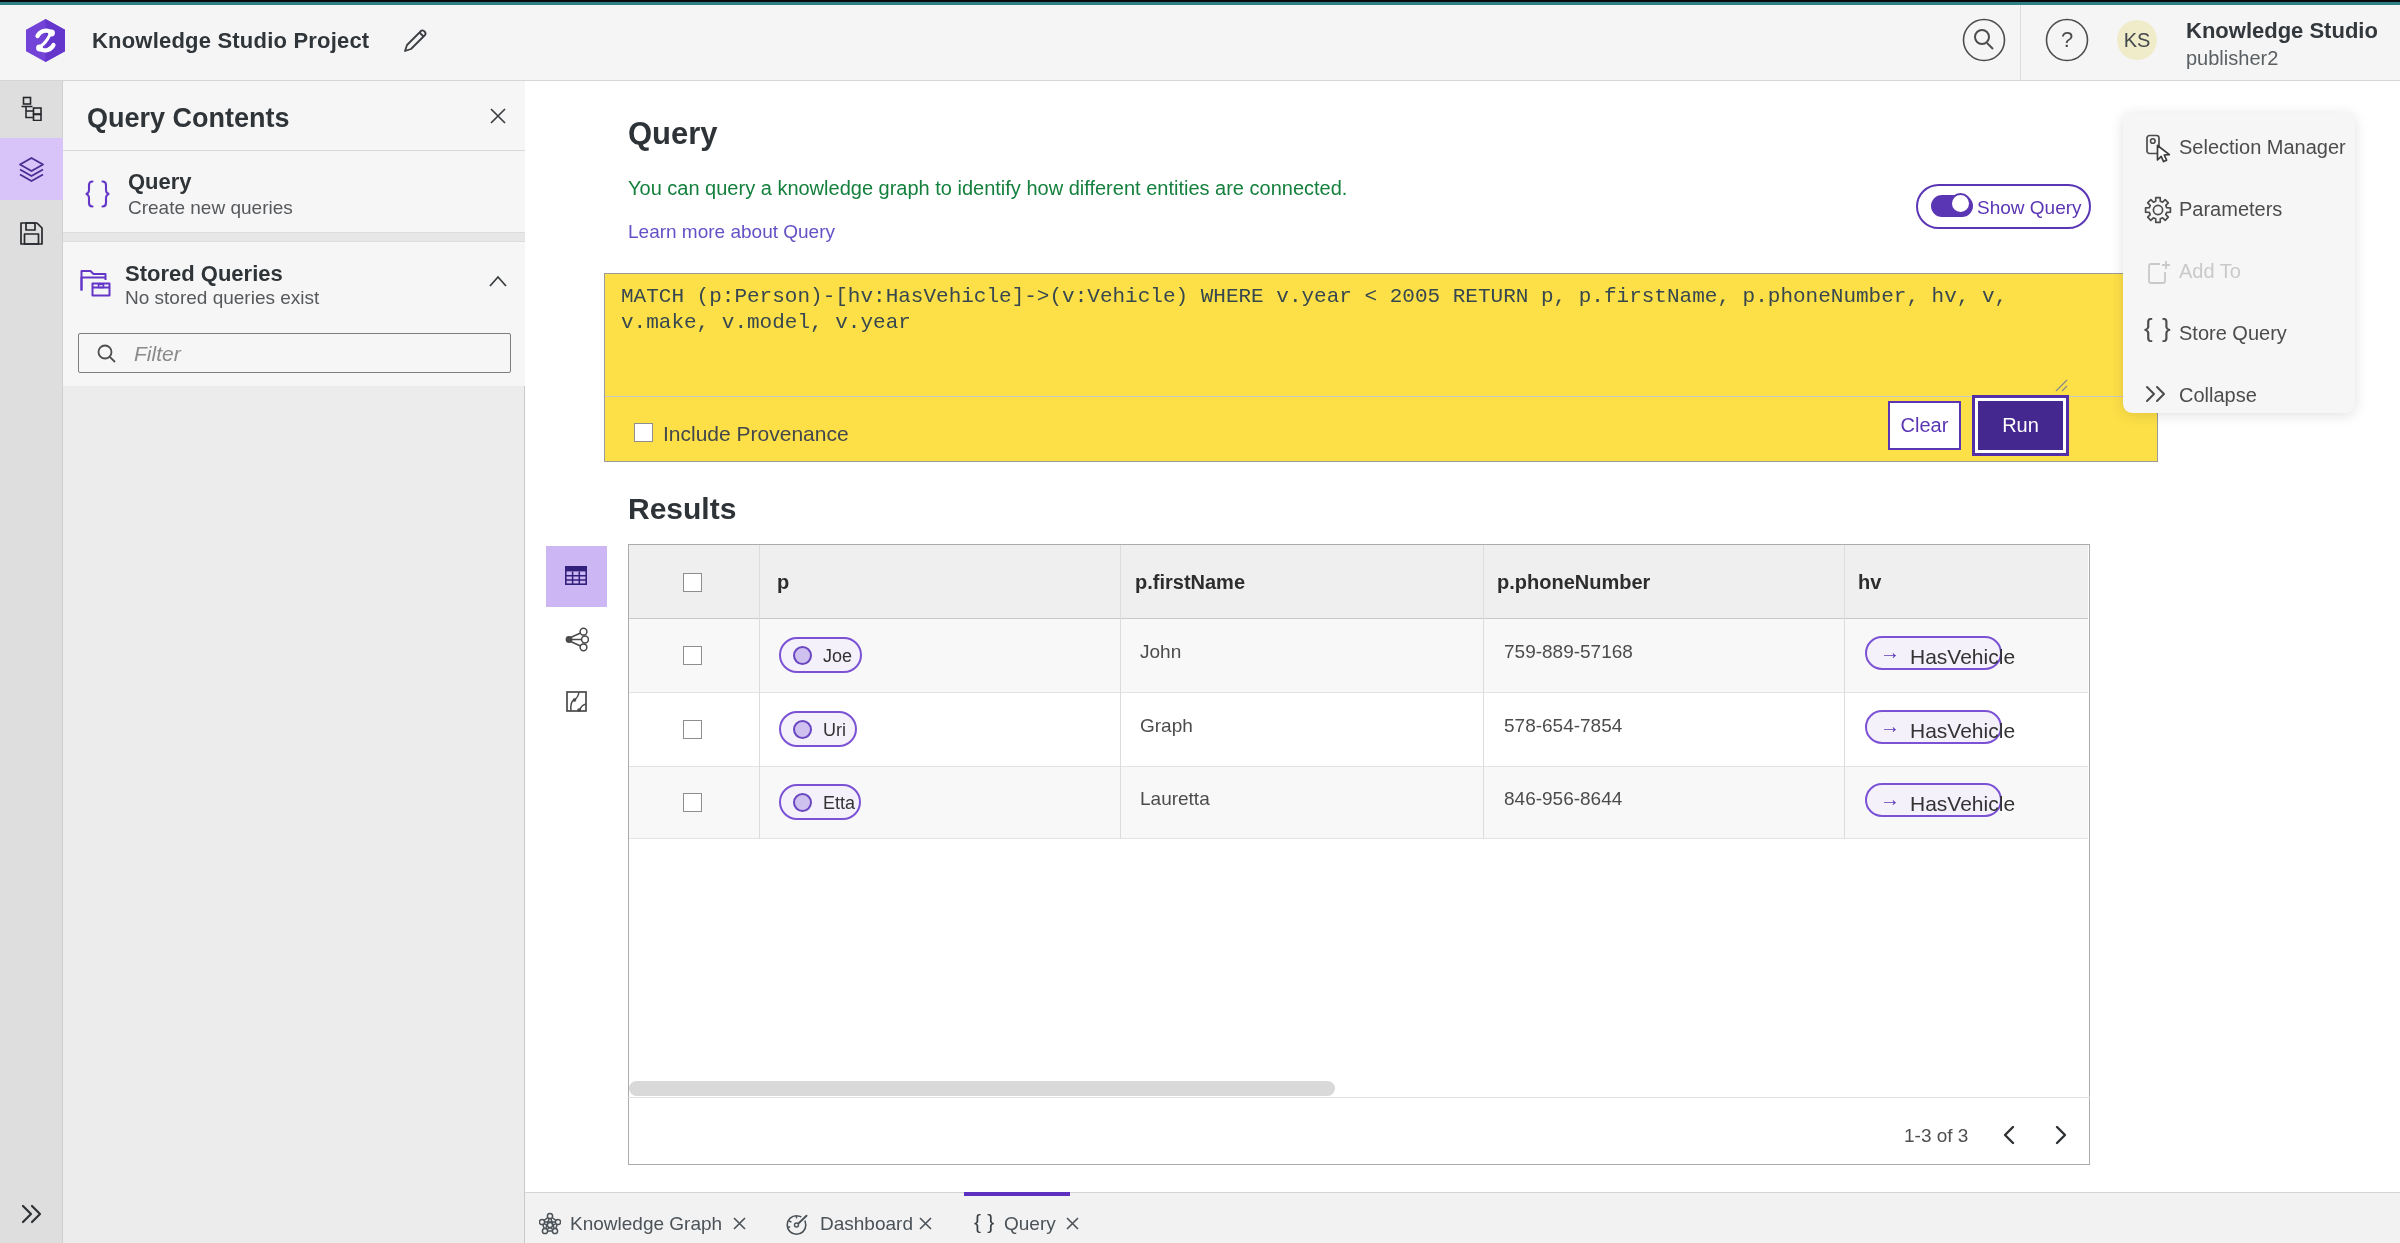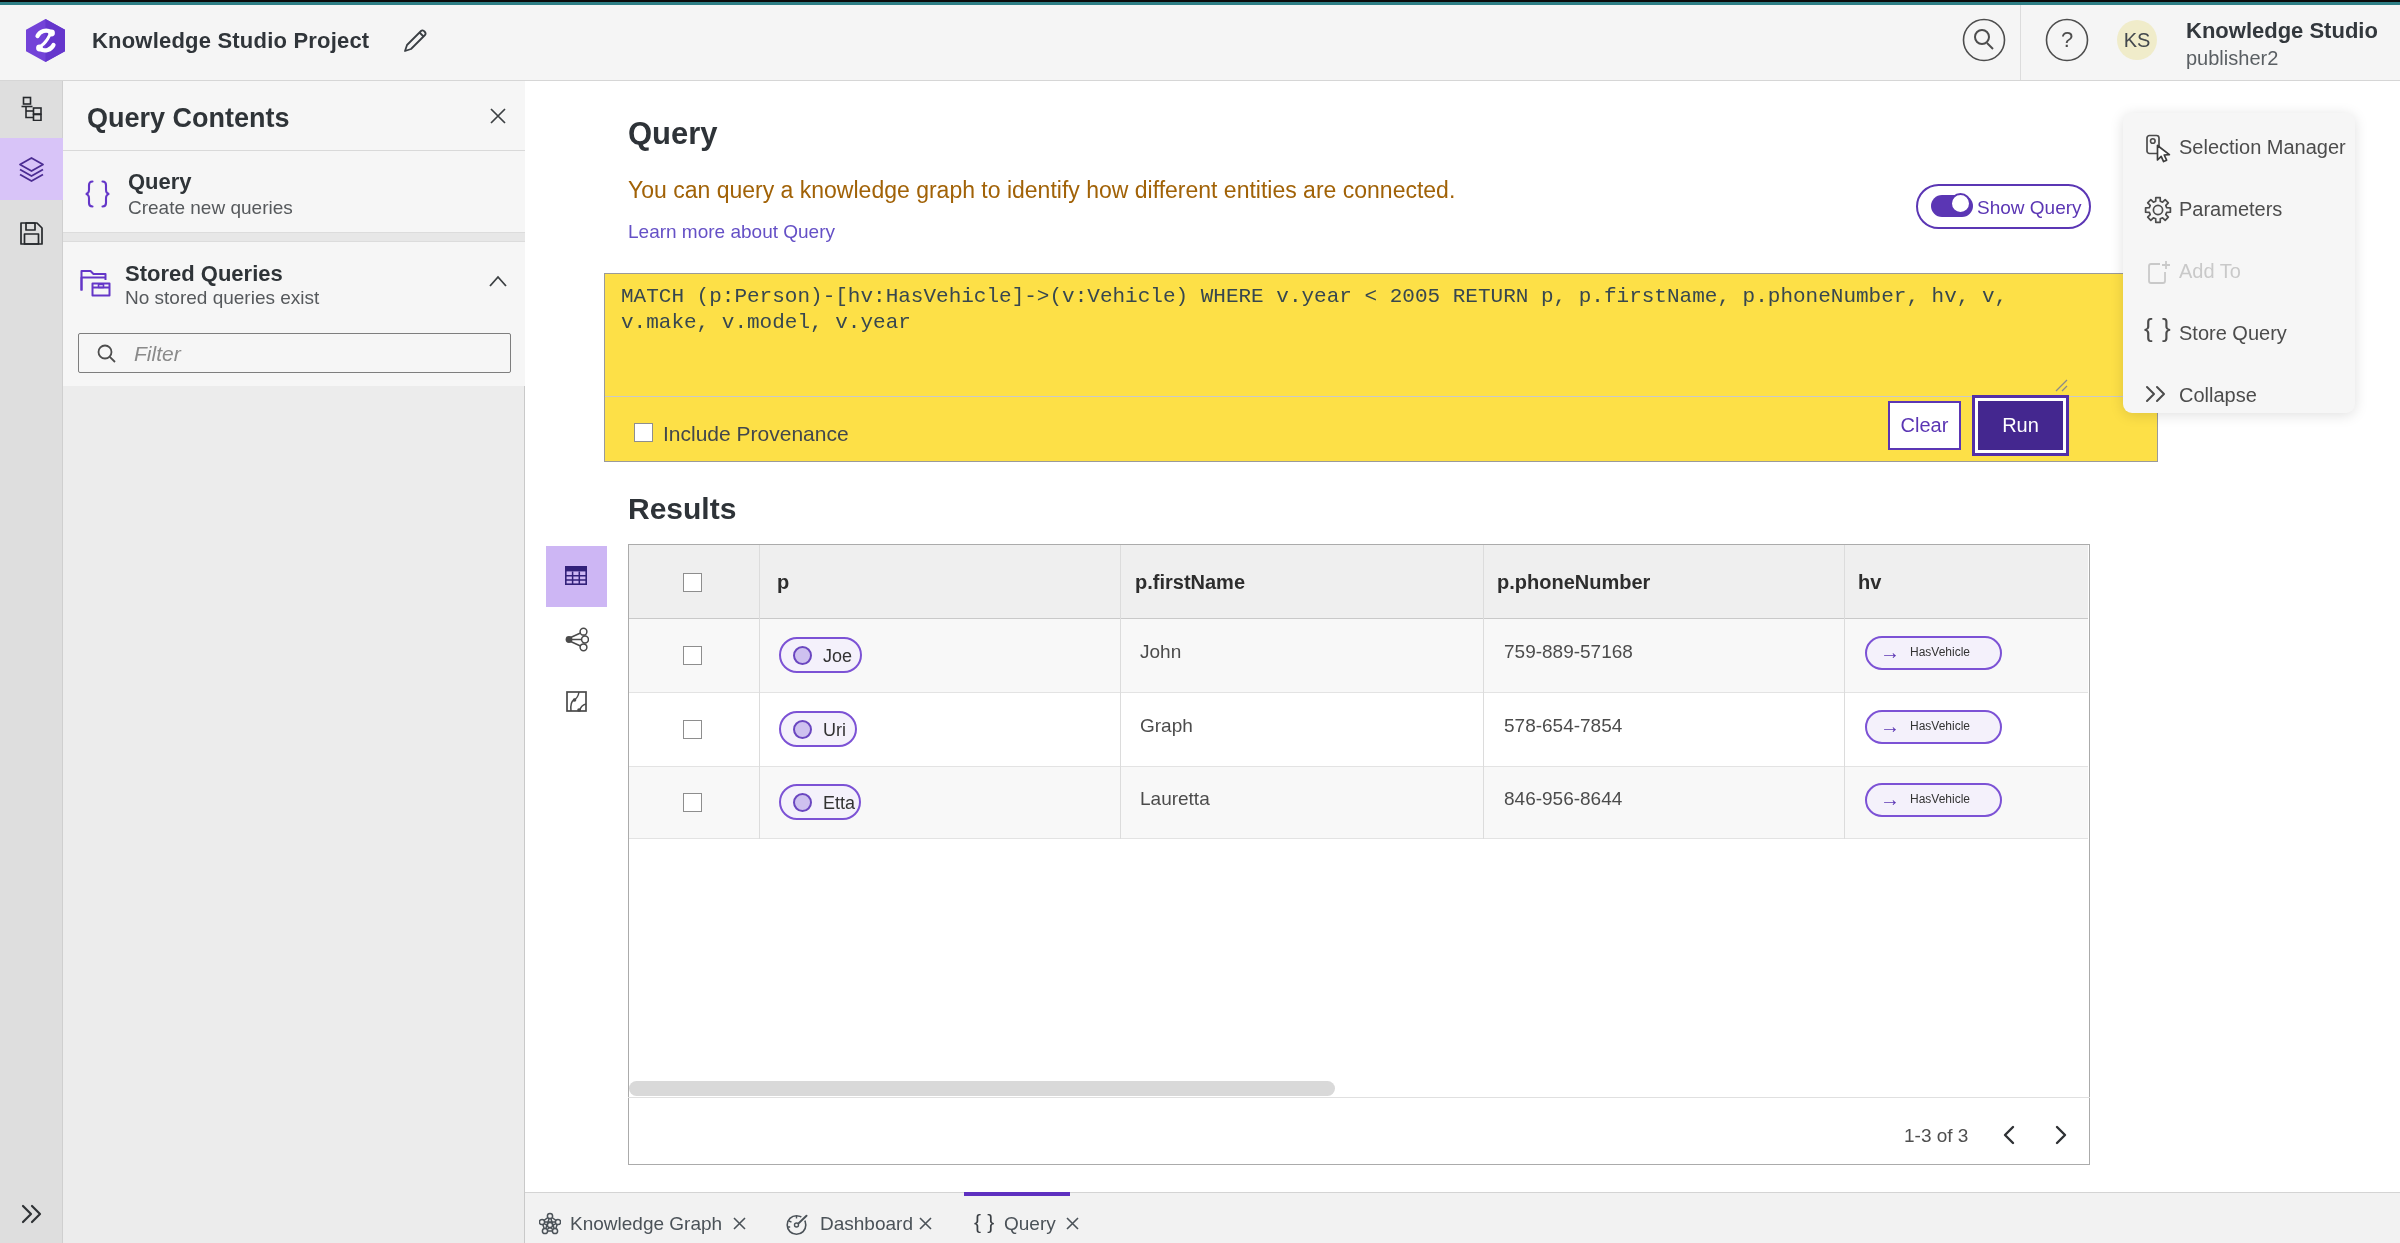--- a/index.html
+++ b/index.html
@@ -27,21 +27,21 @@
     border-right:1px solid #c9c9c9; }
   #lpanel .sect { position:absolute; left:0; width:462px; background:#f6f6f6; }
   #qc-title { left:24px; top:22px; font-size:27px; font-weight:bold; color:#2f3438; }
   .panel-h1 { font-size:22px; font-weight:bold; color:#2f3438; }
   .panel-h2 { font-size:19px; color:#56595c; }
   #filterbox { left:15px; top:252px; width:433px; height:40px; border:1.5px solid #7e7e7e;
     background:#f6f6f6; border-radius:2px;font-style:italic; }
   #filterbox span { position:absolute; left:55px; top:8px; font-size:21px; color:#8a8a8a; }
   
   #main-h1 { left:628px; top:116px; font-size:31px; font-weight:bold; color:#2e3338; }
-  #main-desc { left:628px; top:177px; font-size:23px; color:#a16207; }
+  #main-desc { left:628px; top:177px; font-size:20px; color:#15803d; }
   #main-link { left:628px; top:221px; font-size:19px; color:#6550c6; }
   #toggle-pill { left:1916px; top:184px; width:175px; height:45px; border:2px solid #5b36b4;
     border-radius:23px; background:#fff; }
   #toggle-track { left:13px; top:9px; width:42px; height:22px; background:#5b36b4; border-radius:11px; position:absolute;}
   #toggle-knob { left:19px; top:-2px; width:21px; height:21px; background:#fff; border:2.5px solid #5b36b4;
     border-radius:50%; position:absolute; }
   #toggle-pill .lbl { position:absolute; left:59px; top:11px; font-size:19px; color:#5b36b4; white-space:nowrap; }
   
   #qbox { left:604px; top:273px; width:1554px; height:189px; border:1.5px solid #9a9a9a; background:#fde047; }
   #qtext { position:absolute; left:16px; top:10px; width:1430px;
@@ -73,21 +73,21 @@
   .rowcb { position:absolute; left:54px; }
   
   .epill { position:absolute; left:150px; height:36px; border:2px solid #7c52d5; border-radius:18px;
     background:#f4f1fb; }
   .epill .dot { position:absolute; left:12px; top:7px; width:19px; height:19px; border-radius:50%;
     background:#cec1ef; border:2px solid #6a46c0; }
   .epill .txt { position:absolute; left:42px; top:7px; font-size:18px; color:#333; }
   .hpill { position:absolute; left:1236px; width:137px; height:34px; border:2px solid #7c52d5; border-radius:17px;
     background:#f4f1fb; }
   .hpill .ar { position:absolute; left:13px; top:3px; font-size:20px; color:#5b36b4; }
-  .hpill .txt { position:absolute; left:43px; top:7px; font-size:12px; color:#333; }
+  .hpill .txt { position:absolute; left:43px; top:7px; font-size:21px; color:#333; }
   
   #sbthumb { left:629px; top:1081px; width:706px; height:15px; background:#d9d9d9; border-radius:8px; }
   #sbline { left:628px; top:1097px; width:1462px; height:1px; background:#e0e0e0; }
   #pgtext { left:1904px; top:1125px; font-size:19px; color:#4f4f4f; }
   
   #rcard { left:2123px; top:113px; width:232px; height:300px; background:#f6f6f6; border-radius:9px;
     box-shadow:0 2px 14px rgba(0,0,0,0.13); }
   .ritem { position:absolute; left:0; width:232px; height:60px; }
   .ritem .ic { position:absolute; left:21px; top:19px; }
   .ritem .tx { position:absolute; left:56px; top:21px; font-size:20px; color:#4c4c4c; white-space:nowrap; }

